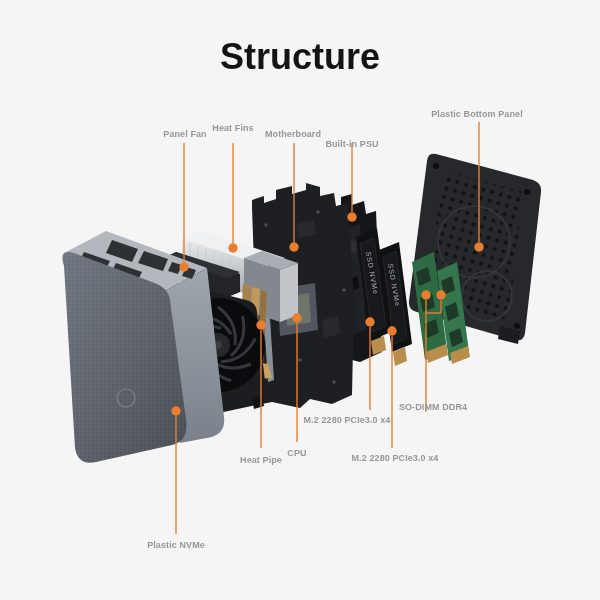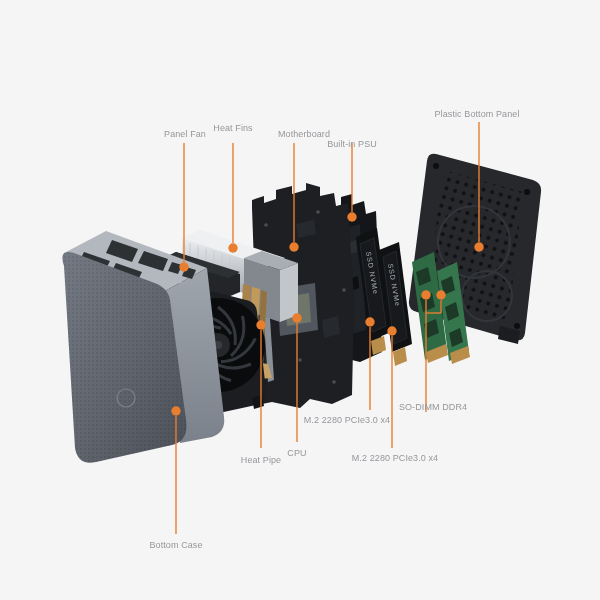--- a/index.html
+++ b/index.html
@@ -1,21 +1,21 @@
 <!DOCTYPE html>
 <html><head>
 <meta charset="utf-8">
 <style>
   html,body{margin:0;padding:0;}
   body{width:600px;height:600px;background:#f5f5f6;font-family:"Liberation Sans",sans-serif;}
   .stage{position:relative;width:600px;height:600px;overflow:hidden;background:#f5f5f6;}
   .title{position:absolute;left:0;right:0;top:36px;text-align:center;
          font-size:36px;font-weight:800;color:#141414;letter-spacing:0;}
   .lbl{position:absolute;transform:translateX(-50%);font-size:9px;color:#96979a;
-       white-space:nowrap;letter-spacing:.1px;}
+       white-space:nowrap;letter-spacing:.1px;font-weight:bold;}
   svg{position:absolute;left:0;top:0;}
 </style>
 </head>
 <body>
 
 <div class="stage">
 
   <svg width="600" height="600" viewBox="0 0 600 600">
     <defs>
       <pattern id="holes" patternUnits="userSpaceOnUse" width="9" height="9" patternTransform="rotate(16)">
@@ -195,25 +195,26 @@
       <circle cx="370" cy="322" r="4.7"></circle>
       <circle cx="392" cy="331" r="4.7"></circle>
       <circle cx="426" cy="295" r="4.7"></circle>
       <circle cx="441" cy="295" r="4.7"></circle>
       <circle cx="297" cy="318" r="4.7"></circle>
       <circle cx="261" cy="325" r="4.7"></circle>
       <circle cx="176" cy="411" r="4.7"></circle>
     </g>
   </svg>
 
+  <div class="title">Structure</div>
 
   <div class="lbl" style="left:185px;top:129px">Panel Fan</div>
   <div class="lbl" style="left:233px;top:123px">Heat Fins</div>
-  <div class="lbl" style="left:304px;top:129px">Motherboard</div>
+  <div class="lbl" style="left:293px;top:129px">Motherboard</div>
   <div class="lbl" style="left:352px;top:139px">Built-in PSU</div>
   <div class="lbl" style="left:477px;top:109px">Plastic Bottom Panel</div>
   <div class="lbl" style="left:347px;top:415px">M.2 2280 PCIe3.0 x4</div>
   <div class="lbl" style="left:433px;top:402px">SO-DIMM DDR4</div>
   <div class="lbl" style="left:297px;top:448px">CPU</div>
   <div class="lbl" style="left:261px;top:455px">Heat Pipe</div>
   <div class="lbl" style="left:395px;top:453px">M.2 2280 PCIe3.0 x4</div>
-  <div class="lbl" style="left:176px;top:540px">Bottom Case</div>
+  <div class="lbl" style="left:176px;top:540px">Plastic NVMe</div>
 </div>
 
 </body></html>

